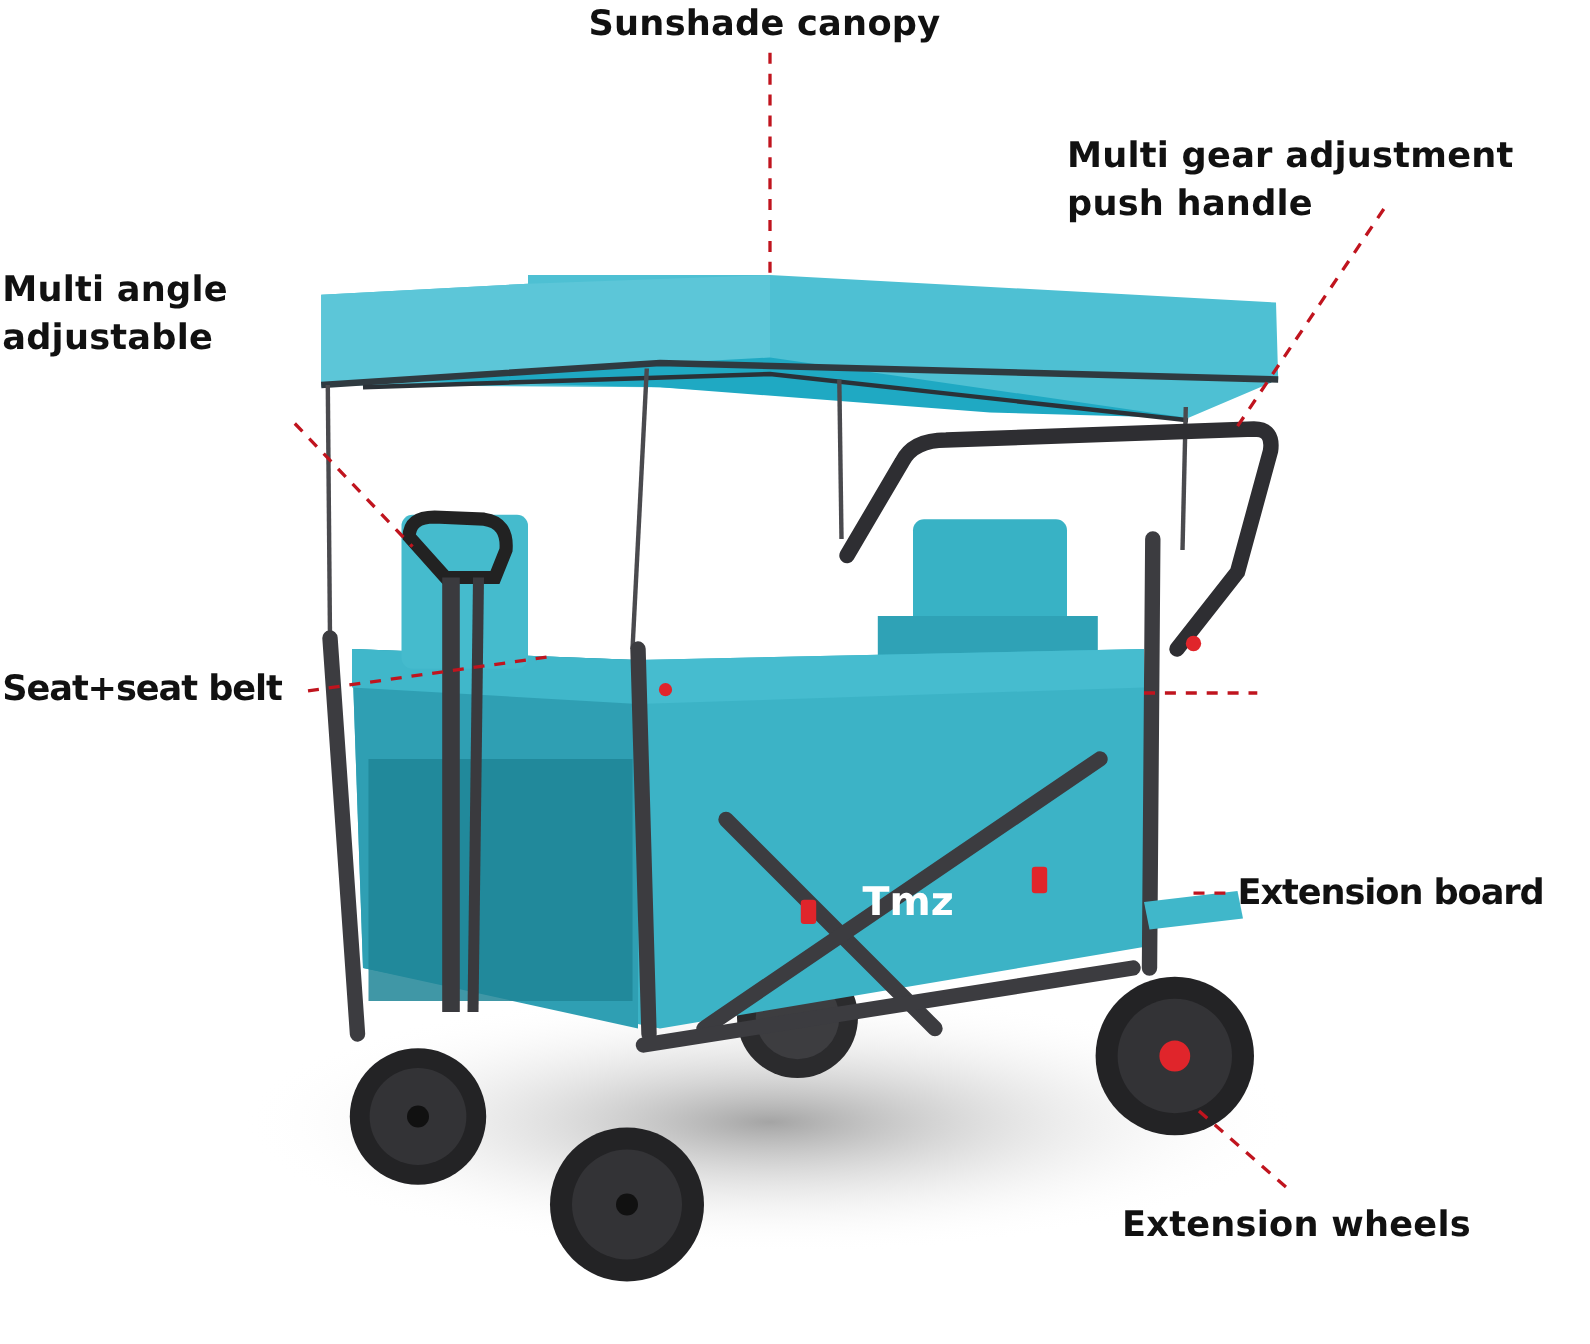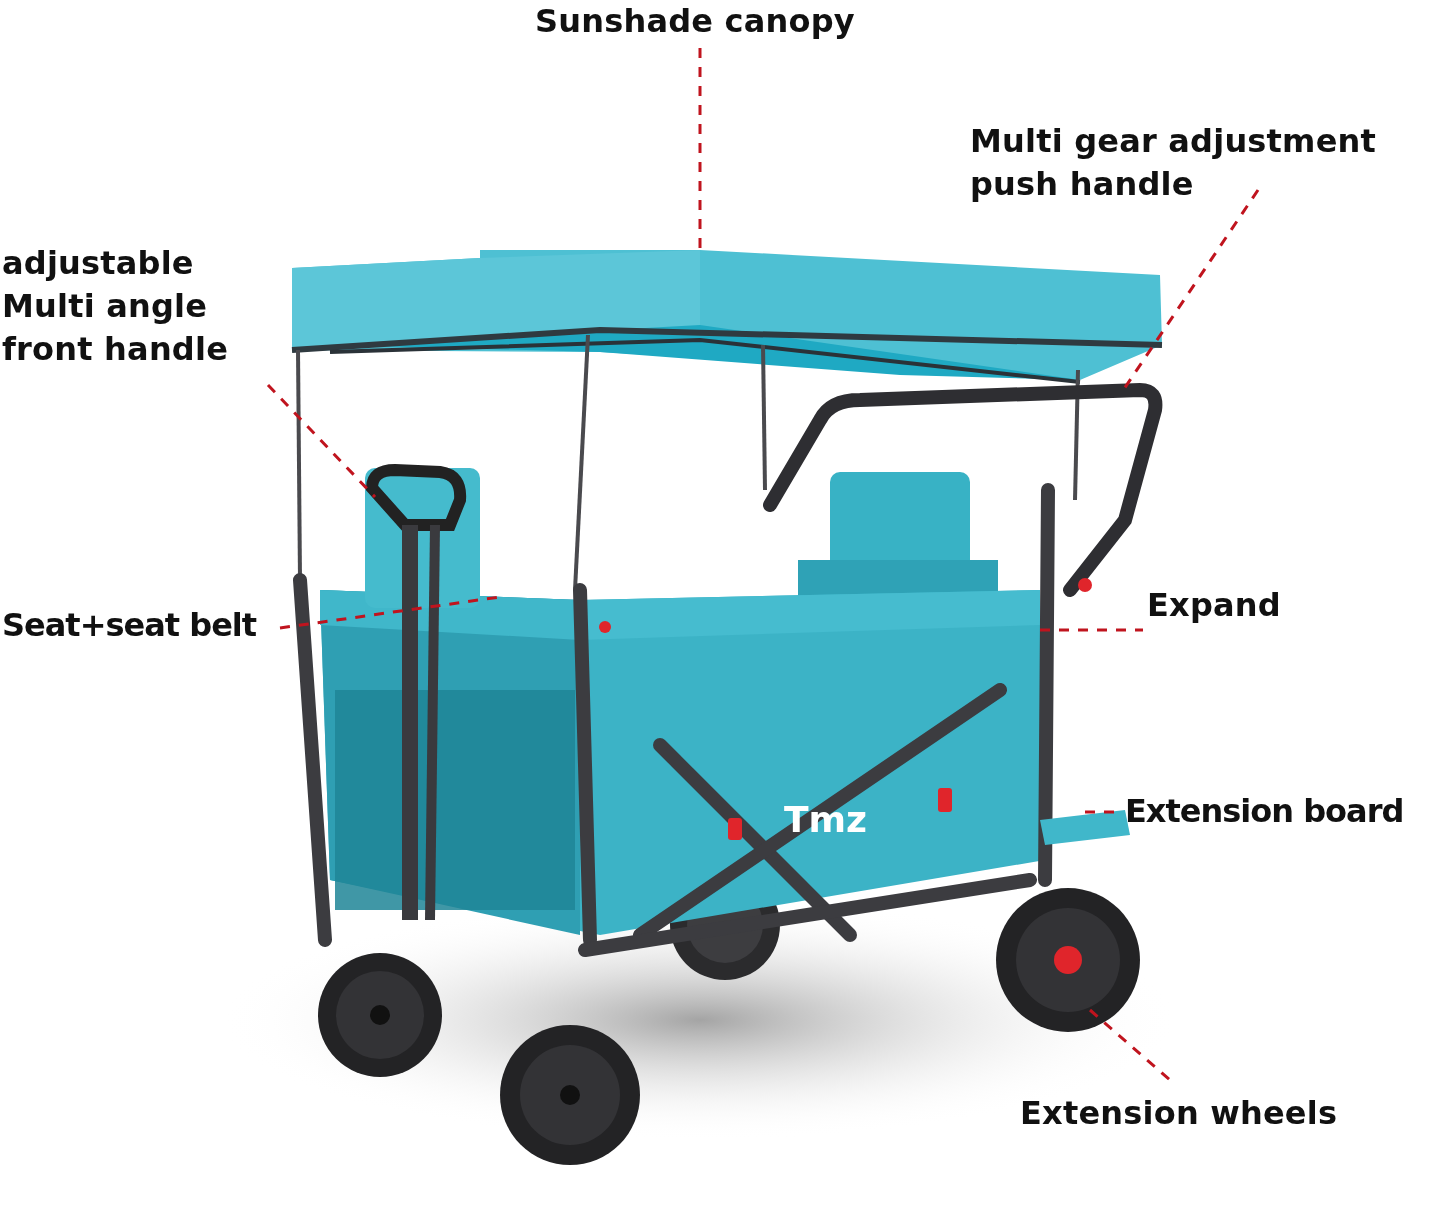--- a/index.html
+++ b/index.html
@@ -114,31 +114,29 @@
 <div class="label" style="left:535px; top:0px;">
   <span>Sunshade canopy</span>
 </div>
 
 <div class="label" style="left:970px; top:120px;">
   <span>Multi gear adjustment</span>
   <span>push handle</span>
 </div>
 
 <div class="label" style="left:2px; top:242px;">
+  <span>Multi angle</span>
   <span>adjustable</span>
-  <span>Multi angle</span>
-  <span>front handle</span>
 </div>
 
 <div class="label" style="left:2px; top:604px; letter-spacing:-1px;text-align:center;">
   <span>Seat+seat belt</span>
 </div>
 
 <div class="label" style="left:1147px; top:584px;">
-  <span>Expand</span>
 </div>
 
 <div class="label" style="left:1125px; top:790px; letter-spacing:-1px;">
   <span>Extension board</span>
 </div>
 
 <div class="label" style="left:1020px; top:1092px;">
   <span>Extension wheels</span>
 </div>
 

